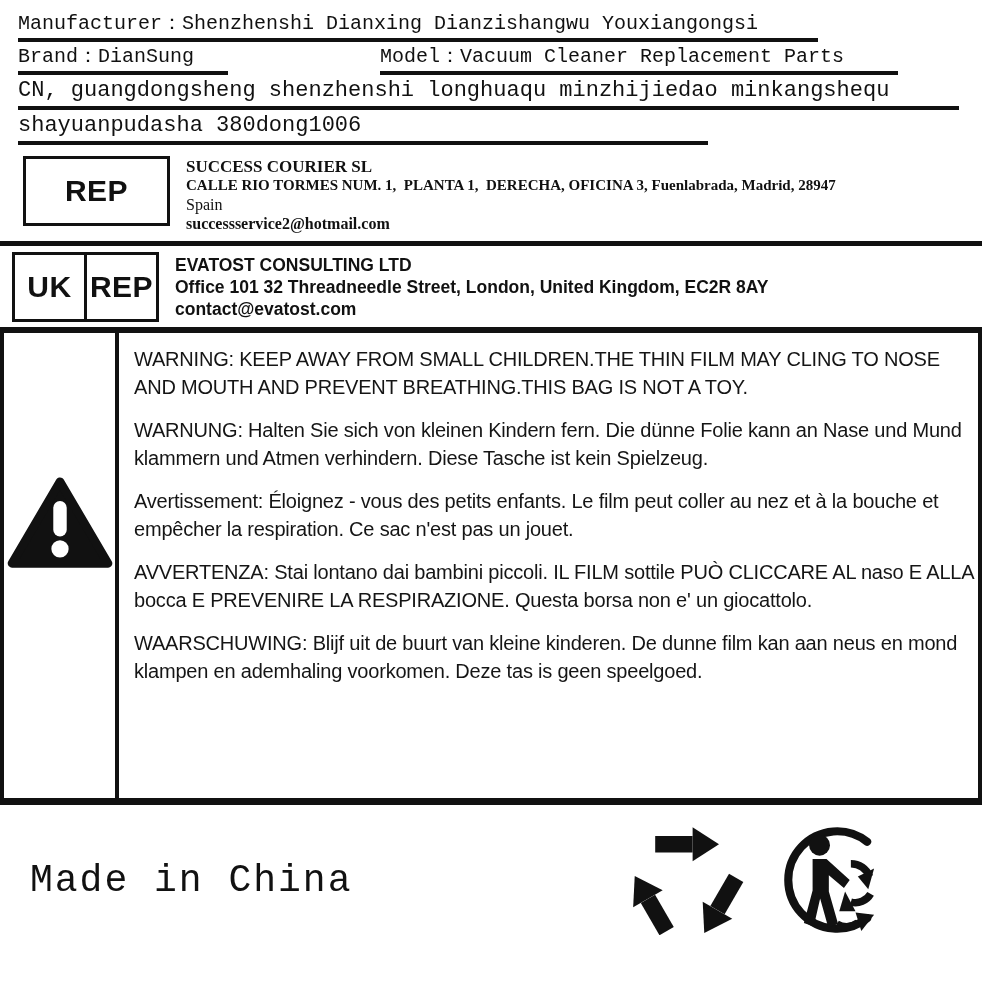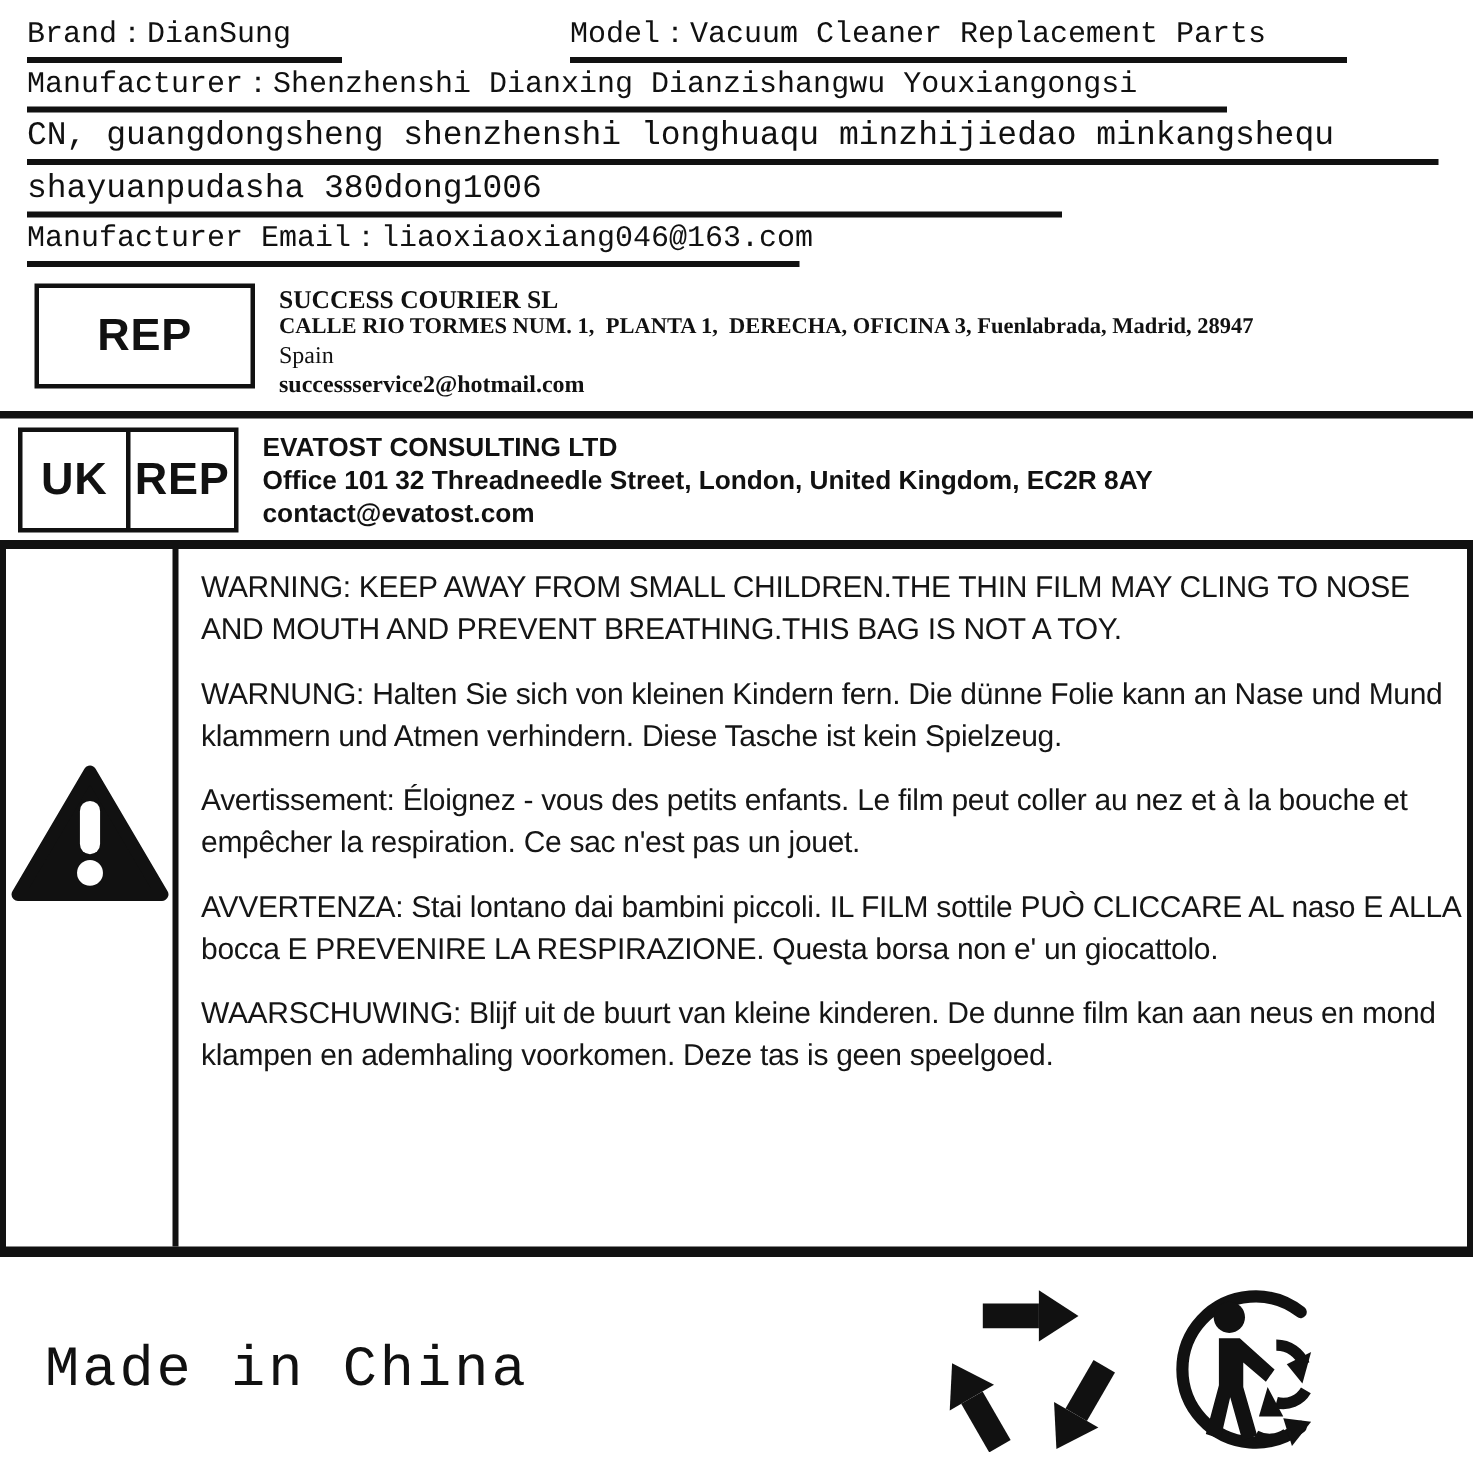--- a/index.html
+++ b/index.html
@@ -96,33 +96,30 @@
   }
   .icon-group { display: flex; align-items: center; gap: 26px; }
 </style>
 </head>
 <body>
 
 <div class="label">
 
   <div class="top-block">
     <div class="t-row">
+      <span class="u-line u-manufacturer">Manufacturer：Shenzhenshi Dianxing Dianzishangwu Youxiangongsi</span>
+    </div>
+    <div class="t-row">
       <span class="u-line u-brand">Brand：DianSung</span><span class="u-line u-model">Model：Vacuum Cleaner Replacement Parts</span>
     </div>
     <div class="t-row">
-      <span class="u-line u-manufacturer">Manufacturer：Shenzhenshi Dianxing Dianzishangwu Youxiangongsi</span>
-    </div>
-    <div class="t-row">
       <span class="u-line u-cn">CN, guangdongsheng shenzhenshi longhuaqu minzhijiedao minkangshequ</span>
     </div>
     <div class="t-row">
       <span class="u-line u-shayuan">shayuanpudasha 380dong1006</span>
-    </div>
-    <div class="t-row">
-      <span class="u-line u-email">Manufacturer Email：liaoxiaoxiang046@163.com</span>
     </div>
   </div>
 
   <div class="rep-row eu">
     <div class="rep-box">
       <div class="rep-cell">REP</div>
     </div>
     <div class="eu-text">
       <div class="eu-company">SUCCESS COURIER SL</div>
       <div class="eu-address">CALLE RIO TORMES NUM. 1,  PLANTA 1,  DERECHA, OFICINA 3, Fuenlabrada, Madrid, 28947</div>

